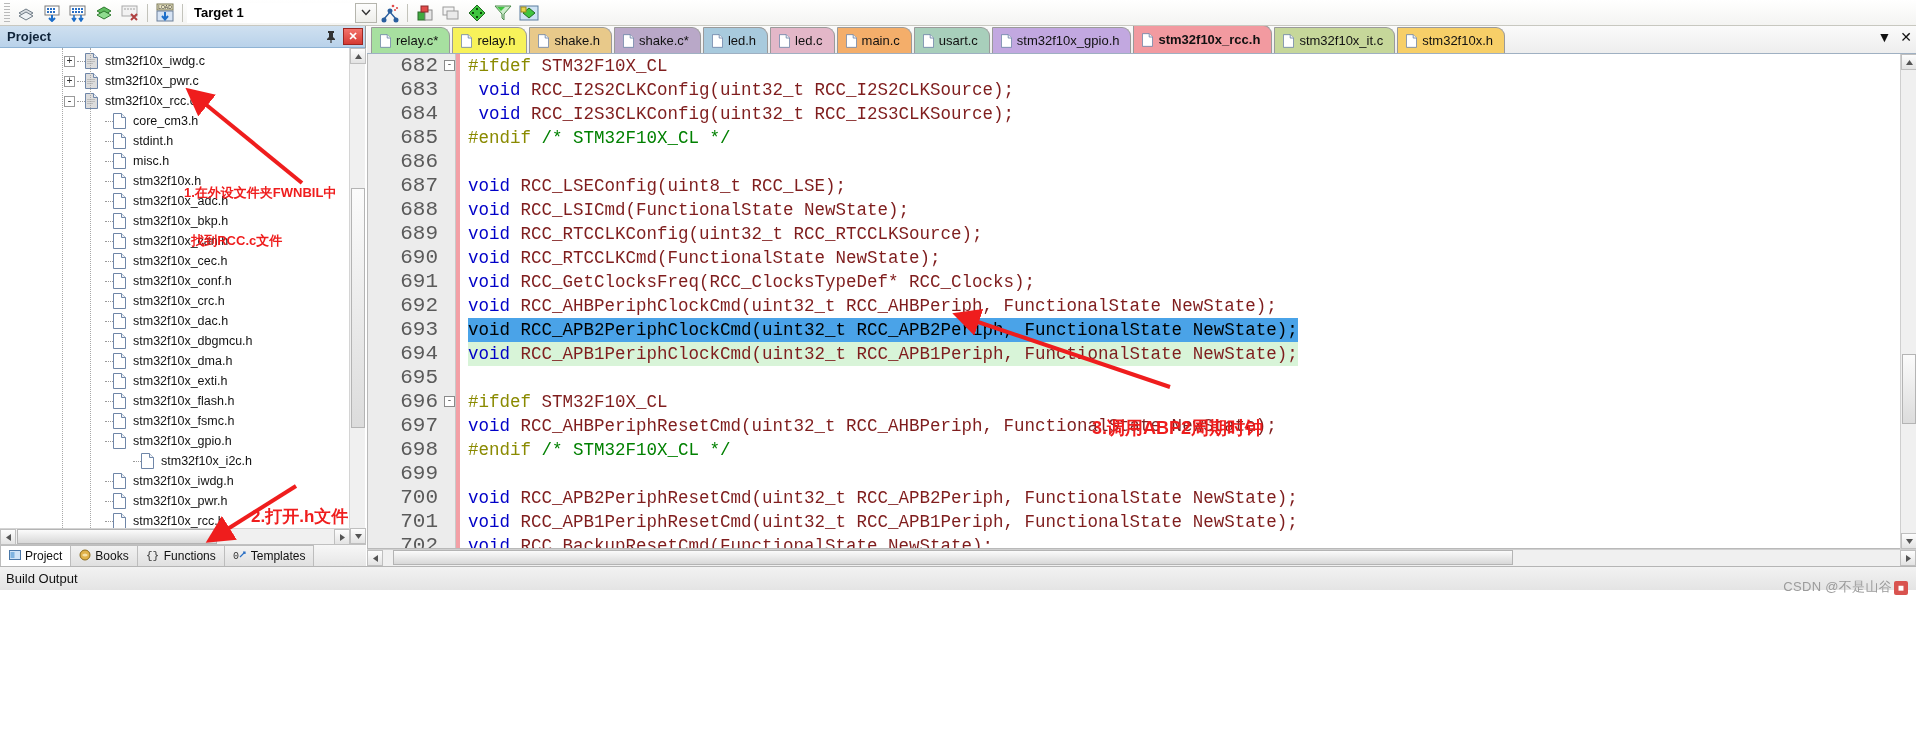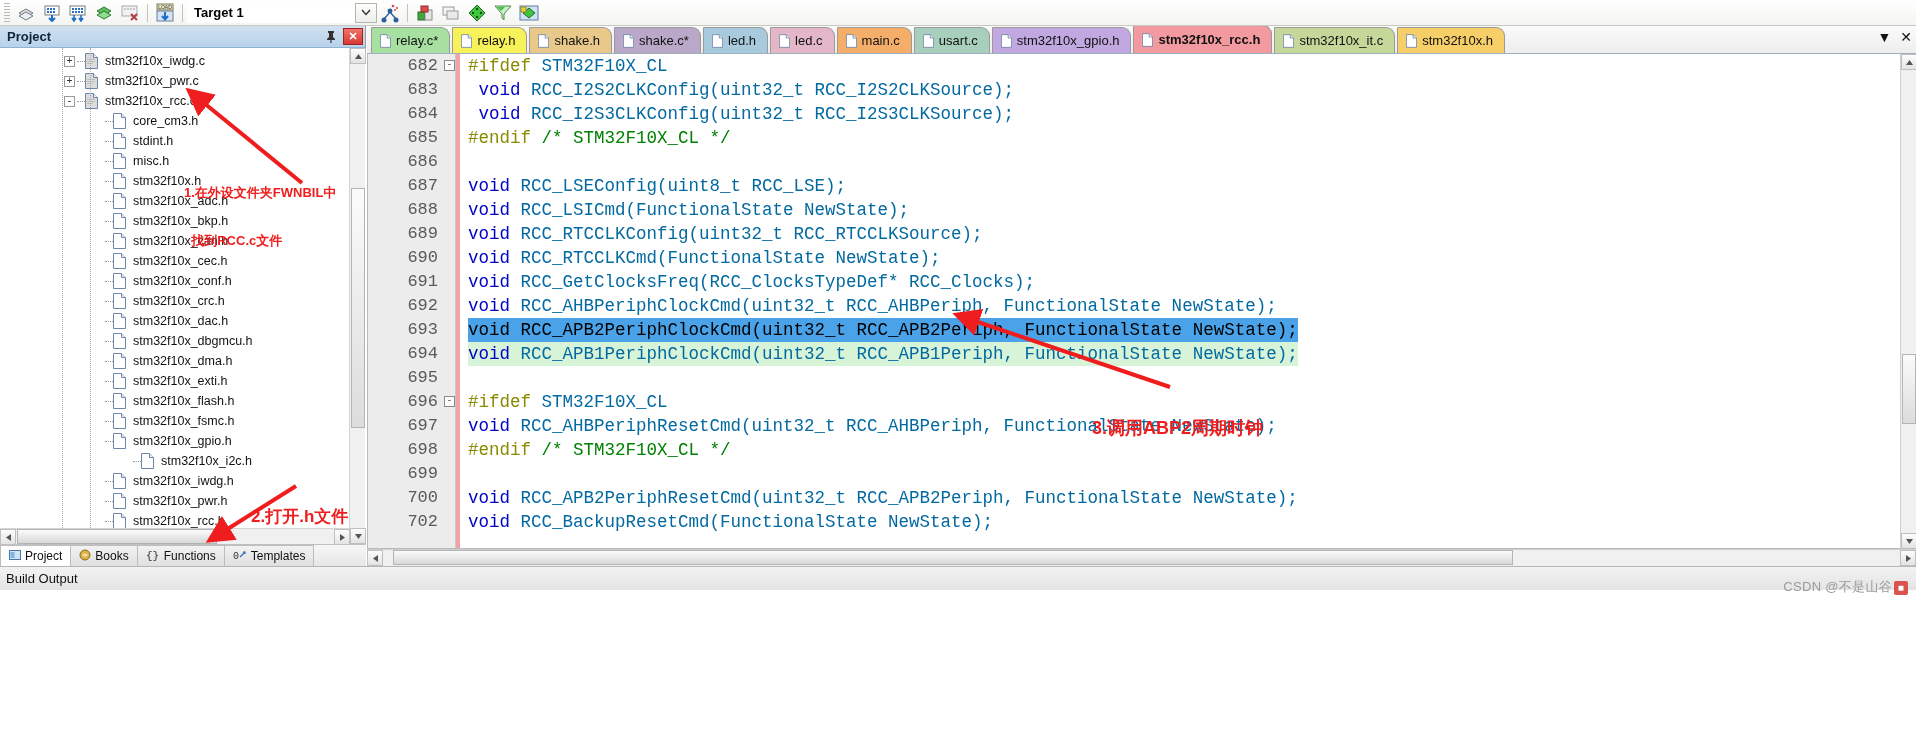--- a/index.html
+++ b/index.html
@@ -140,34 +140,34 @@
   }
   .modbar { position:absolute; left:88px; top:0; bottom:0; width:4px; background:#ffffff;}
   .codelines {
     position:absolute; left:0; top:0; right:0; bottom:0;
     font-family:"Liberation Mono","DejaVu Sans Mono", monospace;
     font-size:17.5px; line-height:24px;
   }
   .cline { position:relative; height:24px; white-space:pre; }
   .lnum {
     position:absolute; left:0; width:70px; text-align:right;
-    color:#5a5a5a; font-size:17px;
+    color:#5a5a5a; font-size:21px;
   }
   .fold {
     position:absolute; left:76px; top:6px; width:11px; height:11px;
     border:1px solid #8a8a8a; background:#fff; font-size:9px; line-height:9px;
     text-align:center; color:#333;
   }
   .ctext { position:absolute; left:100px; top:0; }
   .hl-blue { background:#4aa3e8; }
   .hl-green { background:#d8f4d8; }
   .kw   { color:#0000c8; }
   .pp   { color:#8a8a00; }
   .cmt  { color:#008000; }
-  .plain{ color:#0369a1; }
+  .plain{ color:#7f1d1d; }
   .hl-blue .kw, .hl-blue .plain { color:#000; }
   .ed-hscroll {
     position:absolute; left:0; bottom:0; right:0; height:17px;
     background:#f0f0f0; border-top:1px solid #cfcfcf; display:flex; align-items:center;
   }
   .hsb-btn { width:16px;height:16px;background:linear-gradient(#fdfdfd,#e3e3e3);border:1px solid #bfbfbf;
     display:flex;align-items:center;justify-content:center;font-size:8px;color:#444;}
   .hsb-track { flex:1; position:relative; height:16px;}
   .hsb-thumb { position:absolute; top:0; height:15px; background:linear-gradient(#fbfbfb,#d8d8d8); border:1px solid #b4b4b4;}
   .ed-vscroll {
@@ -799,20 +799,21 @@
           <div class="cline"><span class="lnum">691</span><span class="ctext"><span class="kw">void</span><span class="plain"> RCC_GetClocksFreq(RCC_ClocksTypeDef* RCC_Clocks);</span></span></div>
           <div class="cline"><span class="lnum">692</span><span class="ctext"><span class="kw">void</span><span class="plain"> RCC_AHBPeriphClockCmd(uint32_t RCC_AHBPeriph, FunctionalState NewState);</span></span></div>
           <div class="cline"><span class="lnum">693</span><span class="ctext hl-blue"><span class="kw">void</span><span class="plain"> RCC_APB2PeriphClockCmd(uint32_t RCC_APB2Periph, FunctionalState NewState);</span></span></div>
           <div class="cline"><span class="lnum">694</span><span class="ctext hl-green"><span class="kw">void</span><span class="plain"> RCC_APB1PeriphClockCmd(uint32_t RCC_APB1Periph, FunctionalState NewState);</span></span></div>
           <div class="cline"><span class="lnum">695</span><span class="ctext"><span class="plain"></span></span></div>
           <div class="cline"><span class="lnum">696</span><span class="fold">-</span><span class="ctext"><span class="pp">#ifdef </span><span class="plain">STM32F10X_CL</span></span></div>
           <div class="cline"><span class="lnum">697</span><span class="ctext"><span class="kw">void</span><span class="plain"> RCC_AHBPeriphResetCmd(uint32_t RCC_AHBPeriph, FunctionalState NewState);</span></span></div>
           <div class="cline"><span class="lnum">698</span><span class="ctext"><span class="pp">#endif</span><span class="plain"> </span><span class="cmt">/* STM32F10X_CL */</span></span></div>
           <div class="cline"><span class="lnum">699</span><span class="ctext"><span class="plain"></span></span></div>
           <div class="cline"><span class="lnum">700</span><span class="ctext"><span class="kw">void</span><span class="plain"> RCC_APB2PeriphResetCmd(uint32_t RCC_APB2Periph, FunctionalState NewState);</span></span></div>
+          <div class="cline"><span class="lnum">701</span><span class="ctext"><span class="kw">void</span><span class="plain"> RCC_APB1PeriphResetCmd(uint32_t RCC_APB1Periph, FunctionalState NewState);</span></span></div>
           <div class="cline"><span class="lnum">702</span><span class="ctext"><span class="kw">void</span><span class="plain"> RCC_BackupResetCmd(FunctionalState NewState);</span></span></div>
         </div>
     </div>
 
     <div class="ed-vscroll">
       <div class="vsb-btn">
         <svg width="7" height="5" viewBox="0 0 7 5">
             <path d="M3.5 0 L7 5 L0 5 Z" fill="#555"></path>
           </svg>
       </div>

